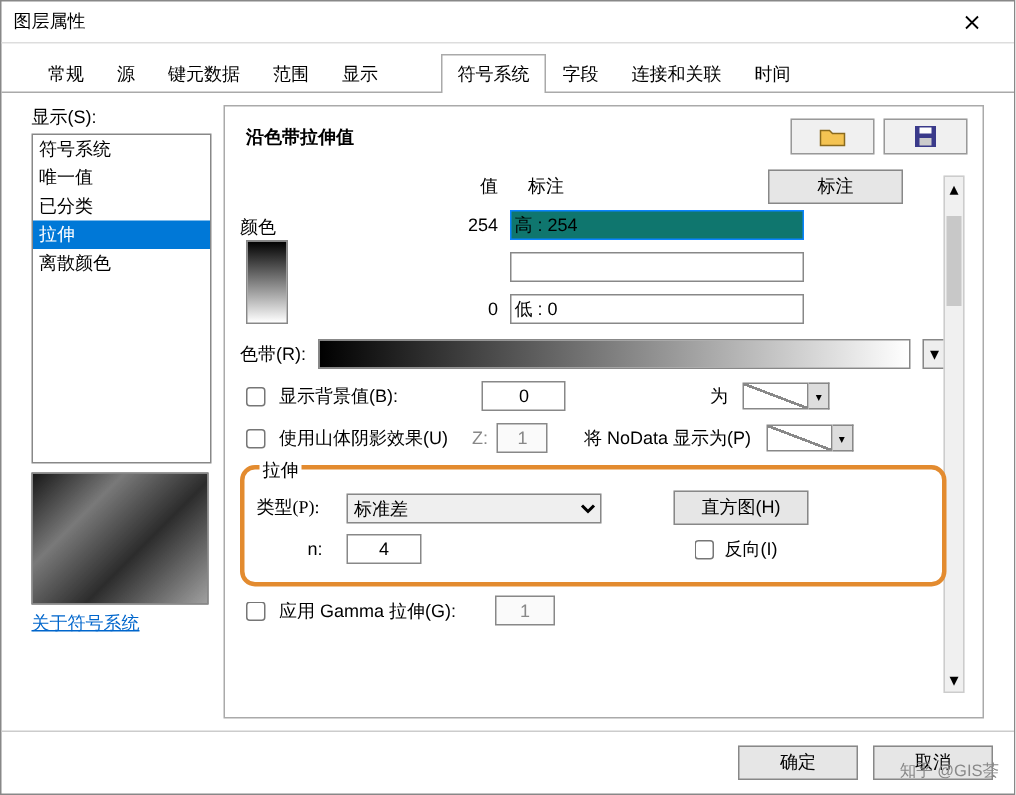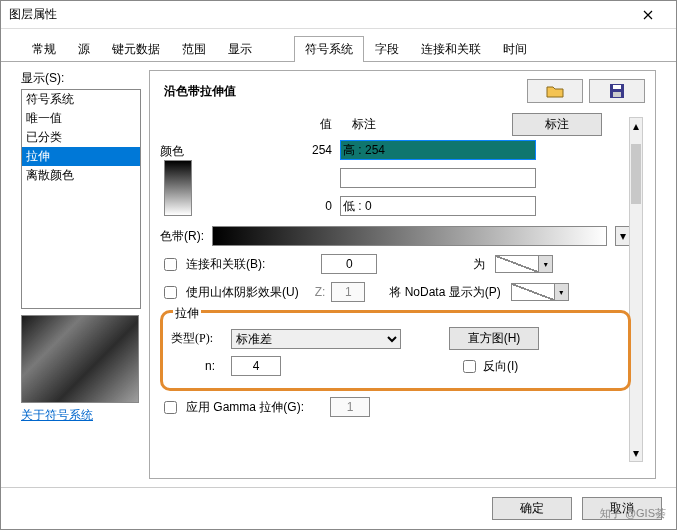--- a/index.html
+++ b/index.html
@@ -142,21 +142,21 @@
         </div>
 
         <div class="ramp-row">
           <span>色带(R):</span>
           <div class="ramp"></div>
           <div class="ramp-arrow">▾</div>
         </div>
 
         <div class="check-row">
           <input type="checkbox" style="">
-          <span>连接和关联(B):</span>
+          <span>显示背景值(B):</span>
           <input type="text" class="num" style="margin-left: 50px;" value="0">
           <span style="margin-left:90px;">为</span>
           <div style="display:flex;margin-left:4px;">
             <div class="color-well diag"></div>
             <div class="color-well-arrow">▾</div>
           </div>
         </div>
 
         <div class="check-row">
           <input type="checkbox" style="">

